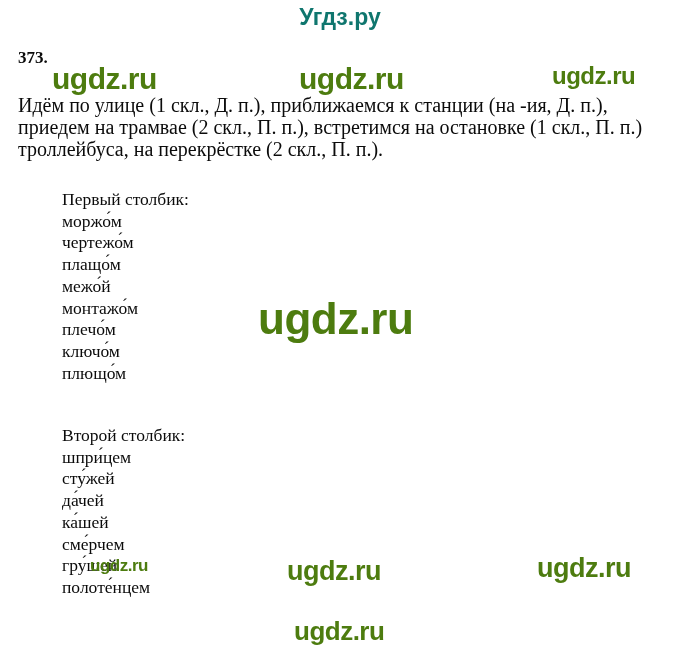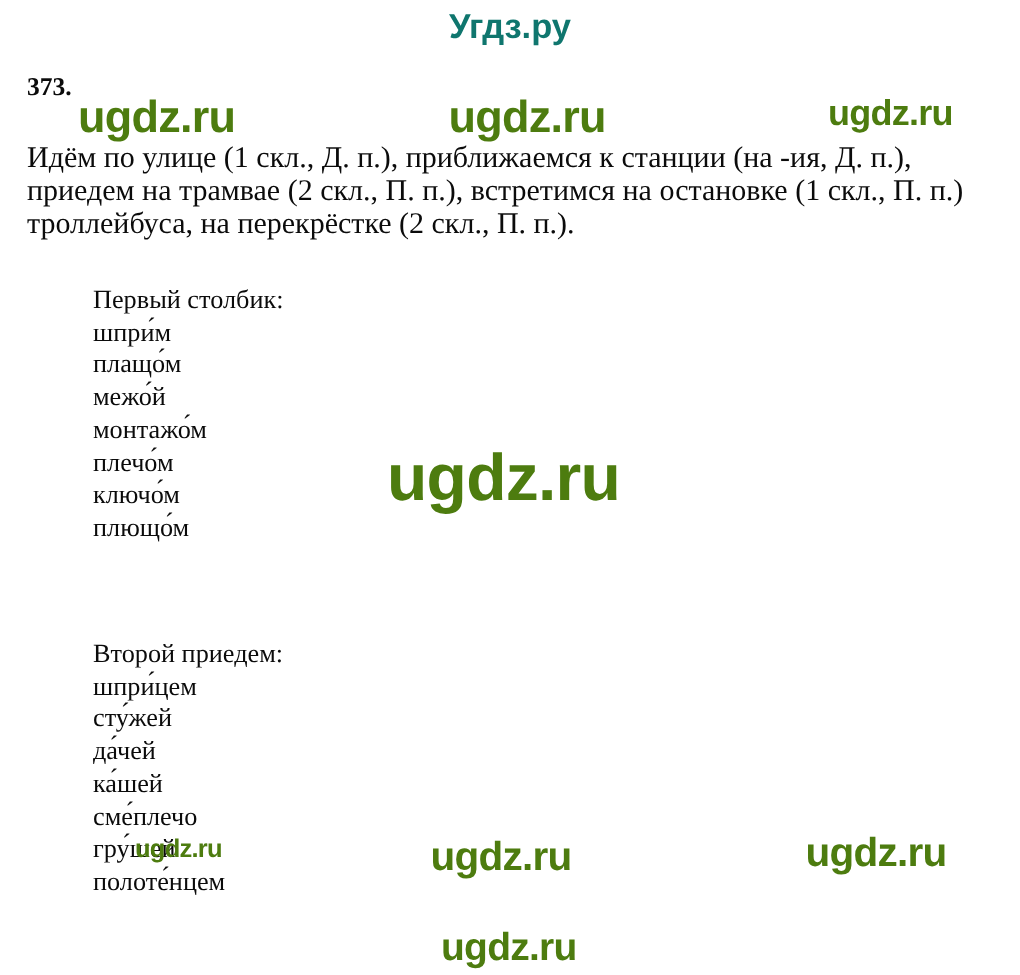--- a/index.html
+++ b/index.html
@@ -75,38 +75,39 @@
   <div class="exercise-number">373.</div>
 
   <div class="wm wm-top-left">ugdz.ru</div>
   <div class="wm wm-top-mid">ugdz.ru</div>
   <div class="wm wm-top-right">ugdz.ru</div>
 
   <p class="intro">Идём по улице (1 скл., Д. п.), приближаемся к станции (на -ия, Д. п.), приедем на трамвае (2 скл., П. п.), встретимся на остановке (1 скл., П. п.) троллейбуса, на перекрёстке (2 скл., П. п.).</p>
 
   <div class="word-block word-block-1">
     <div class="line">Первый столбик:</div>
-    <div class="line">шпри́м</div>
+    <div class="line">моржо́м</div>
+    <div class="line">чертежо́м</div>
     <div class="line">плащо́м</div>
     <div class="line">межо́й</div>
     <div class="line">монтажо́м</div>
     <div class="line">плечо́м</div>
     <div class="line">ключо́м</div>
     <div class="line">плющо́м</div>
   </div>
 
   <div class="wm wm-big-mid">ugdz.ru</div>
 
   <div class="word-block word-block-2">
-    <div class="line">Второй приедем:</div>
+    <div class="line">Второй столбик:</div>
     <div class="line">шпри́цем</div>
     <div class="line">сту́жей</div>
     <div class="line">да́чей</div>
     <div class="line">ка́шей</div>
-    <div class="line">сме́плечо</div>
+    <div class="line">сме́рчем</div>
     <div class="line">гру́шей</div>
     <div class="line">полоте́нцем</div>
   </div>
 
   <div class="wm wm-inline">ugdz.ru</div>
   <div class="wm wm-bottom-mid">ugdz.ru</div>
   <div class="wm wm-bottom-right">ugdz.ru</div>
   <div class="wm wm-footer">ugdz.ru</div>
 
 </div>

